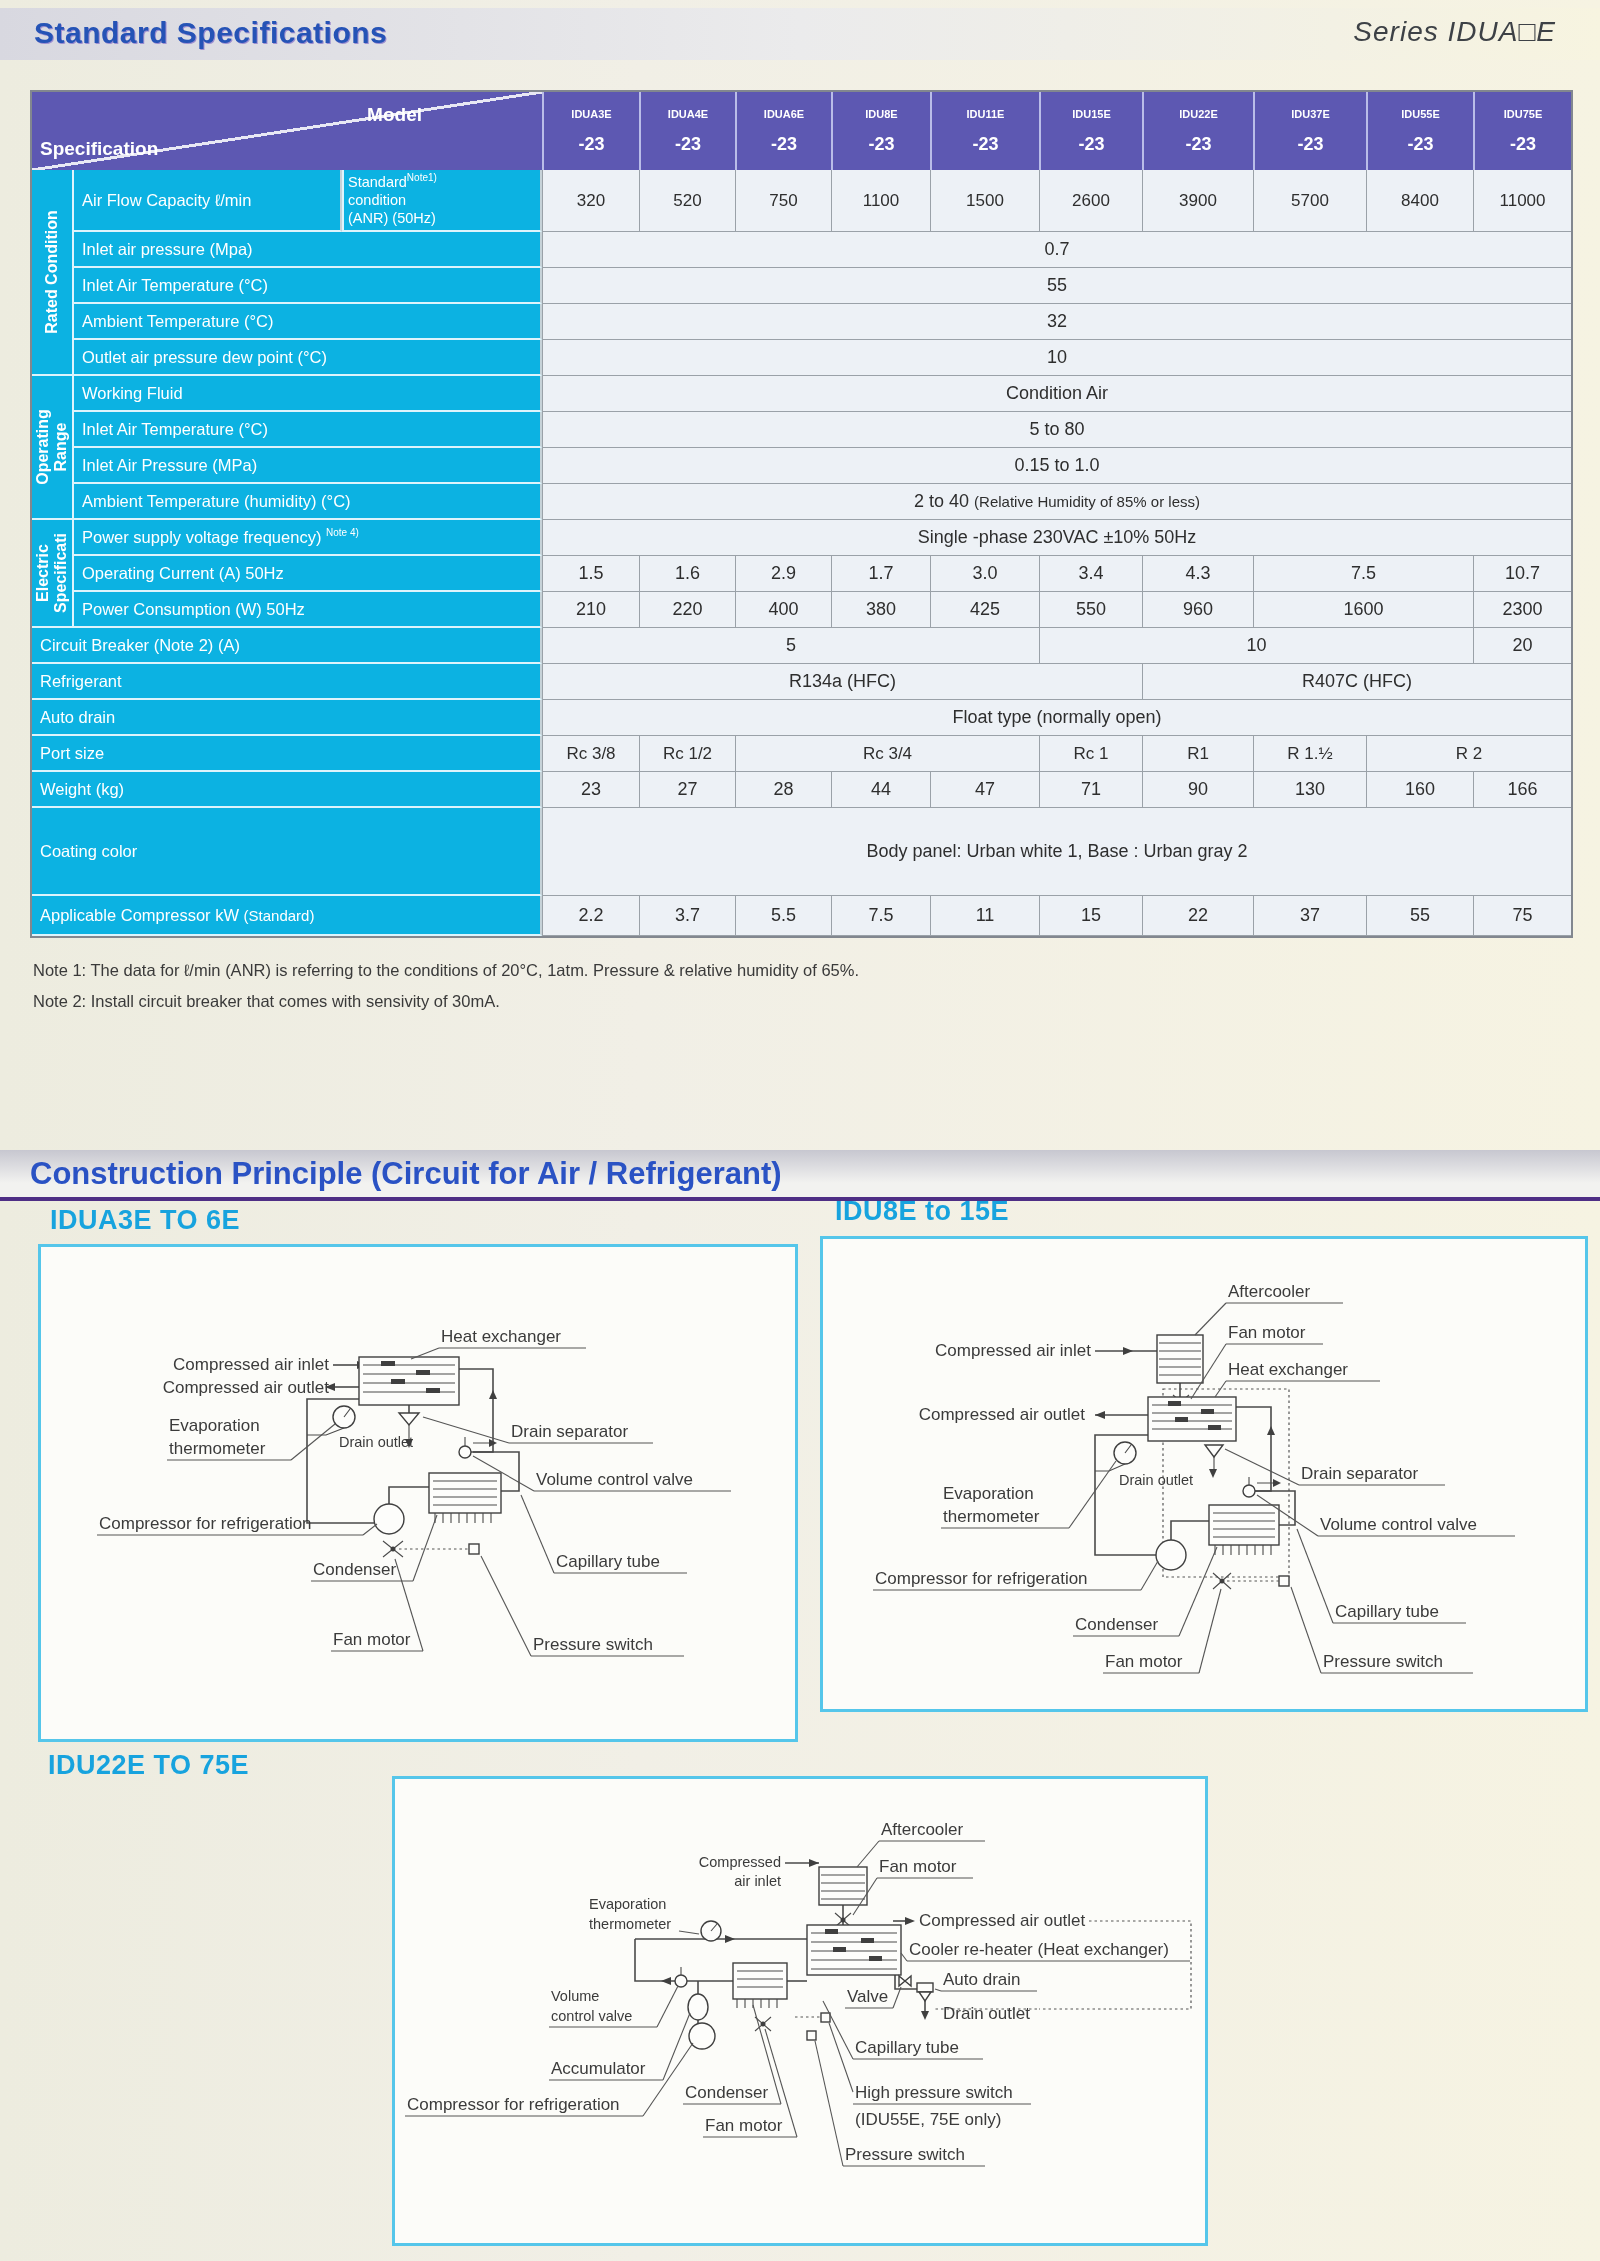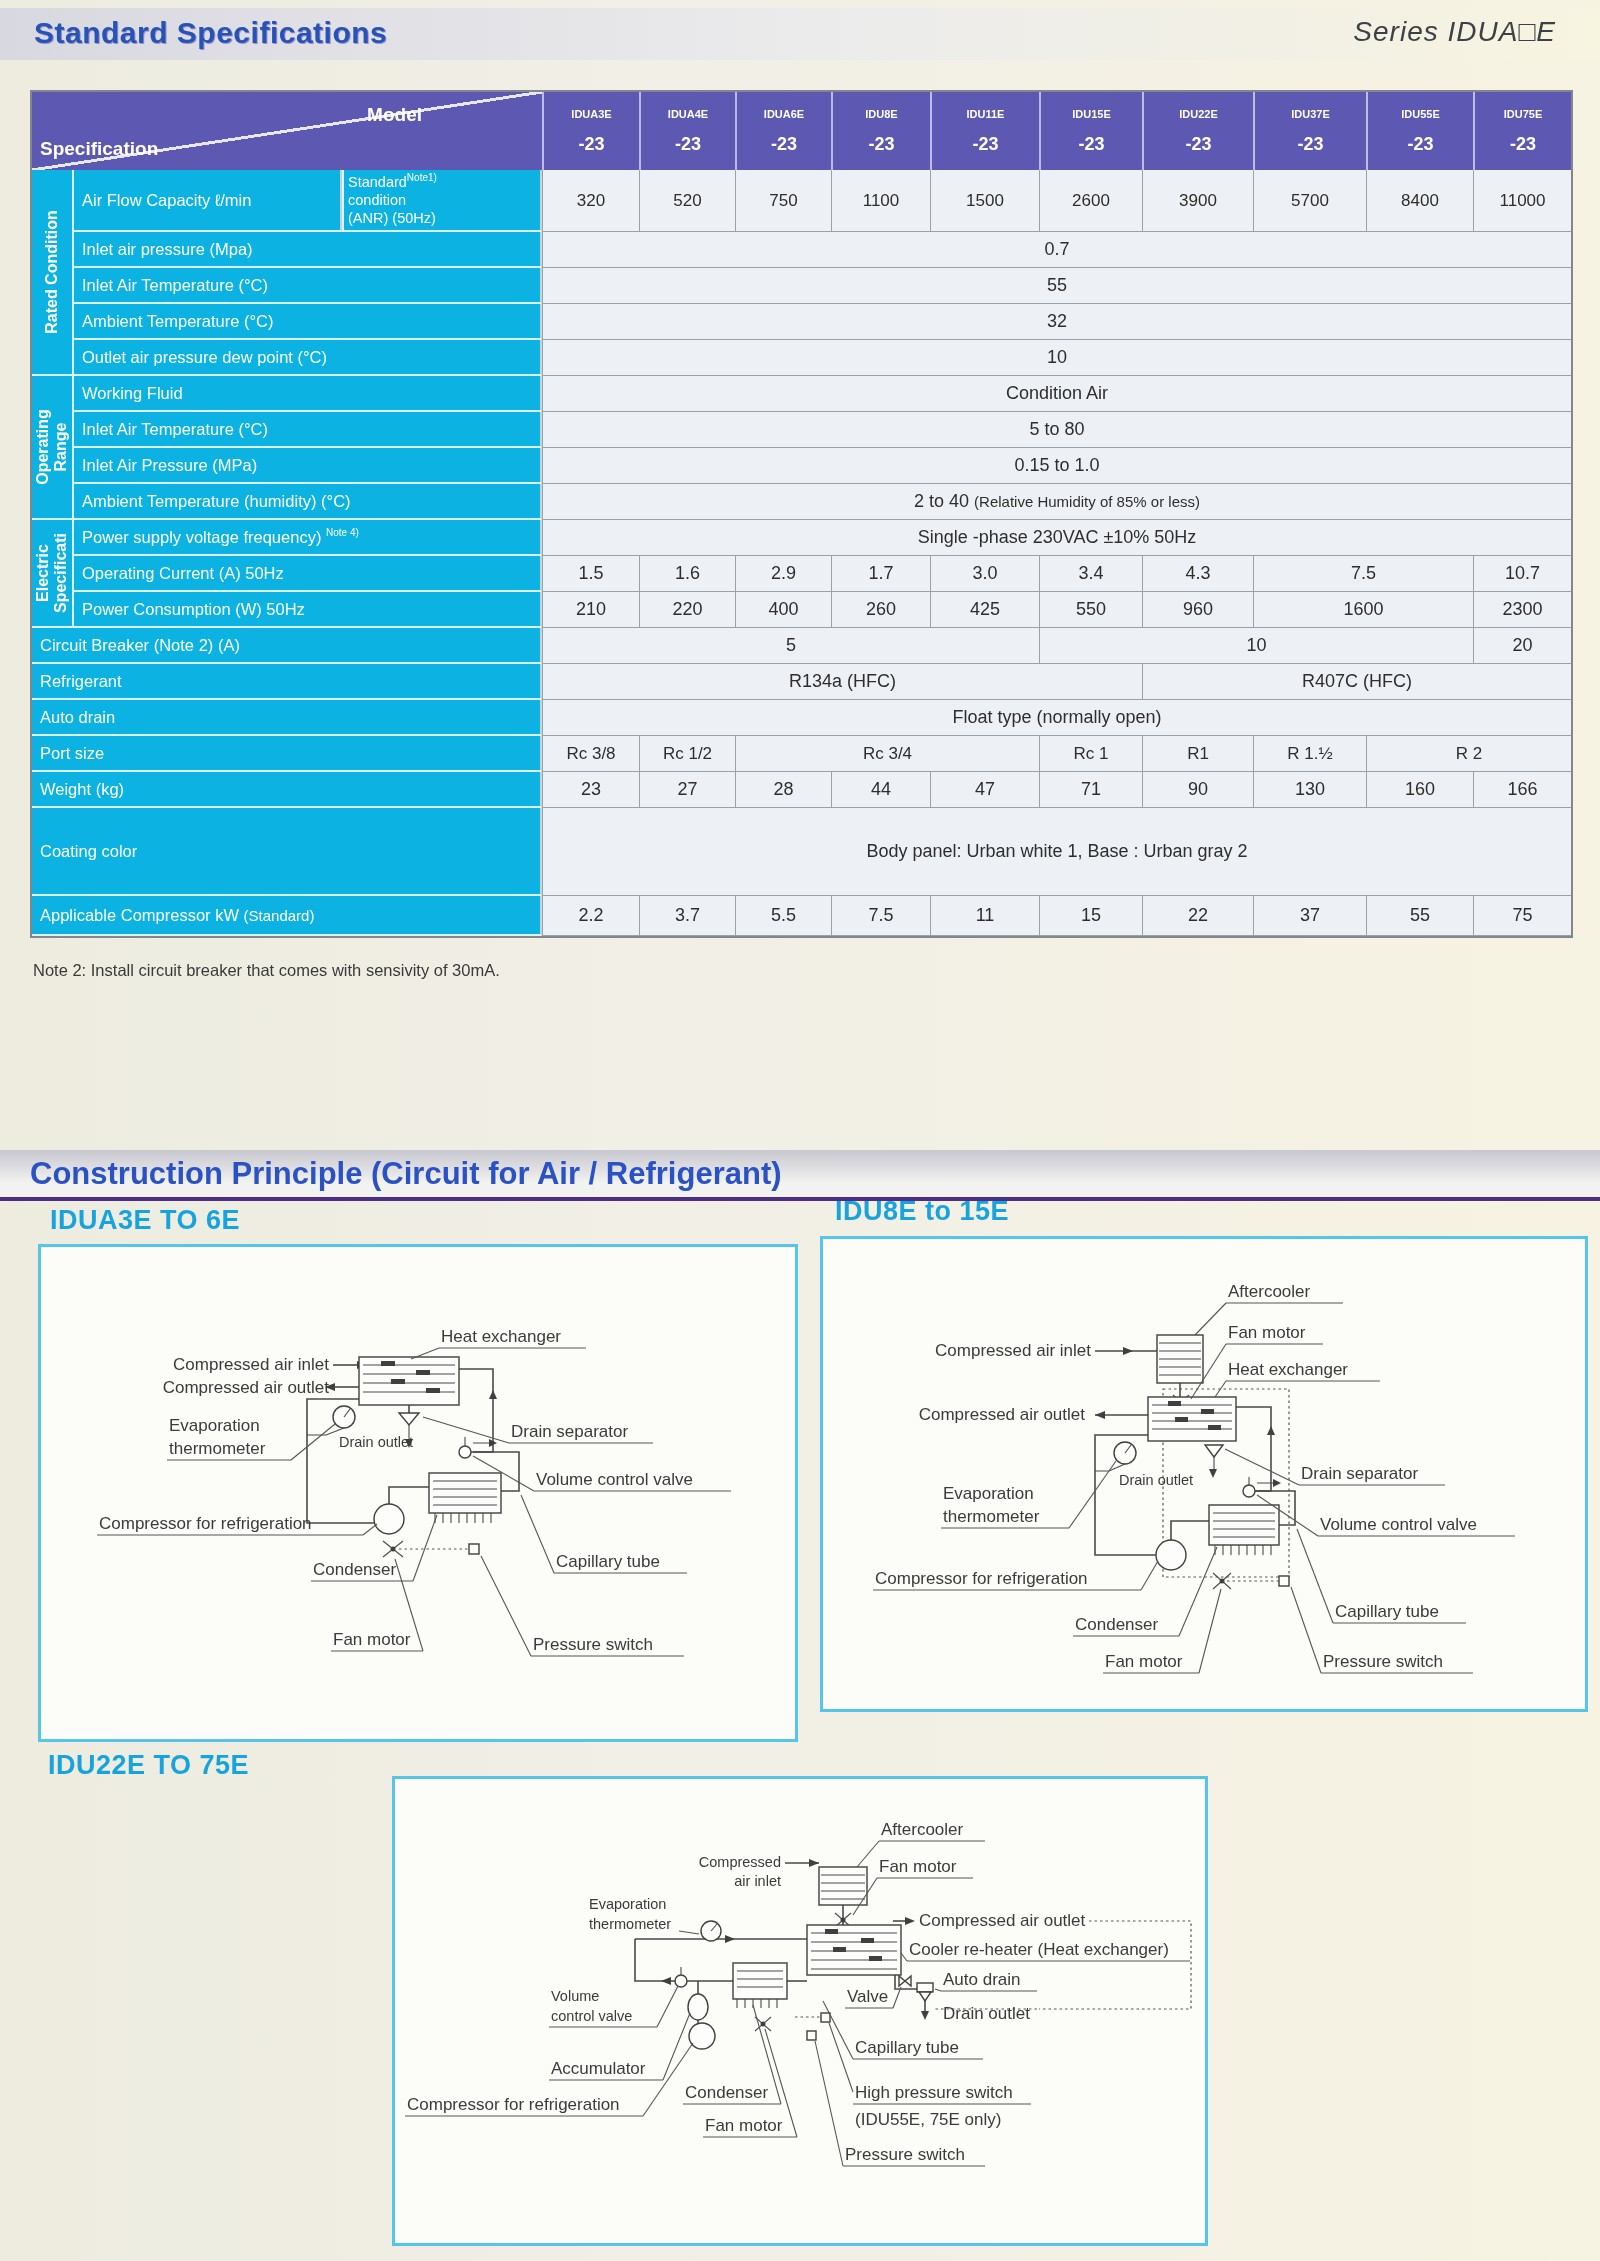--- a/index.html
+++ b/index.html
@@ -220,21 +220,21 @@
   <td class="v">3.4</td>
   <td class="v">4.3</td>
   <td class="v" colspan="2">7.5</td>
   <td class="v">10.7</td>
 </tr>
 <tr style="height:36px">
   <td class="lab" colspan="2">Power Consumption (W) 50Hz</td>
   <td class="v">210</td>
   <td class="v">220</td>
   <td class="v">400</td>
-  <td class="v">260</td>
+  <td class="v">380</td>
   <td class="v">425</td>
   <td class="v">550</td>
   <td class="v">960</td>
   <td class="v" colspan="2">1600</td>
   <td class="v">2300</td>
 </tr>
 
 <tr style="height:36px">
   <td class="lab" colspan="3">Circuit Breaker (Note 2) (A)</td>
   <td class="v" colspan="5">5</td>
@@ -290,20 +290,21 @@
   <td class="v">22</td>
   <td class="v">37</td>
   <td class="v">55</td>
   <td class="v">75</td>
 </tr>
 </tbody>
     </table>
 </div>
 
 <div class="abs notes" style="top:955px;">
+  <div>Note 1: The data for  ℓ/min (ANR) is referring to the conditions of 20°C, 1atm. Pressure &amp; relative humidity of 65%.</div>
   <div>Note 2: Install circuit breaker that comes with sensivity of 30mA.</div>
 </div>
 
 <div class="abs" id="band2">
   <div class="t">Construction Principle (Circuit for Air / Refrigerant)</div>
 </div>
 
 <div class="abs dtitle" style="top:1205px;left:50px;">IDUA3E TO 6E</div>
 <div class="abs dbox" style="top:1244px;left:38px;width:754px;height:492px;">
 <svg width="754" height="492" viewBox="0 0 754 492">

